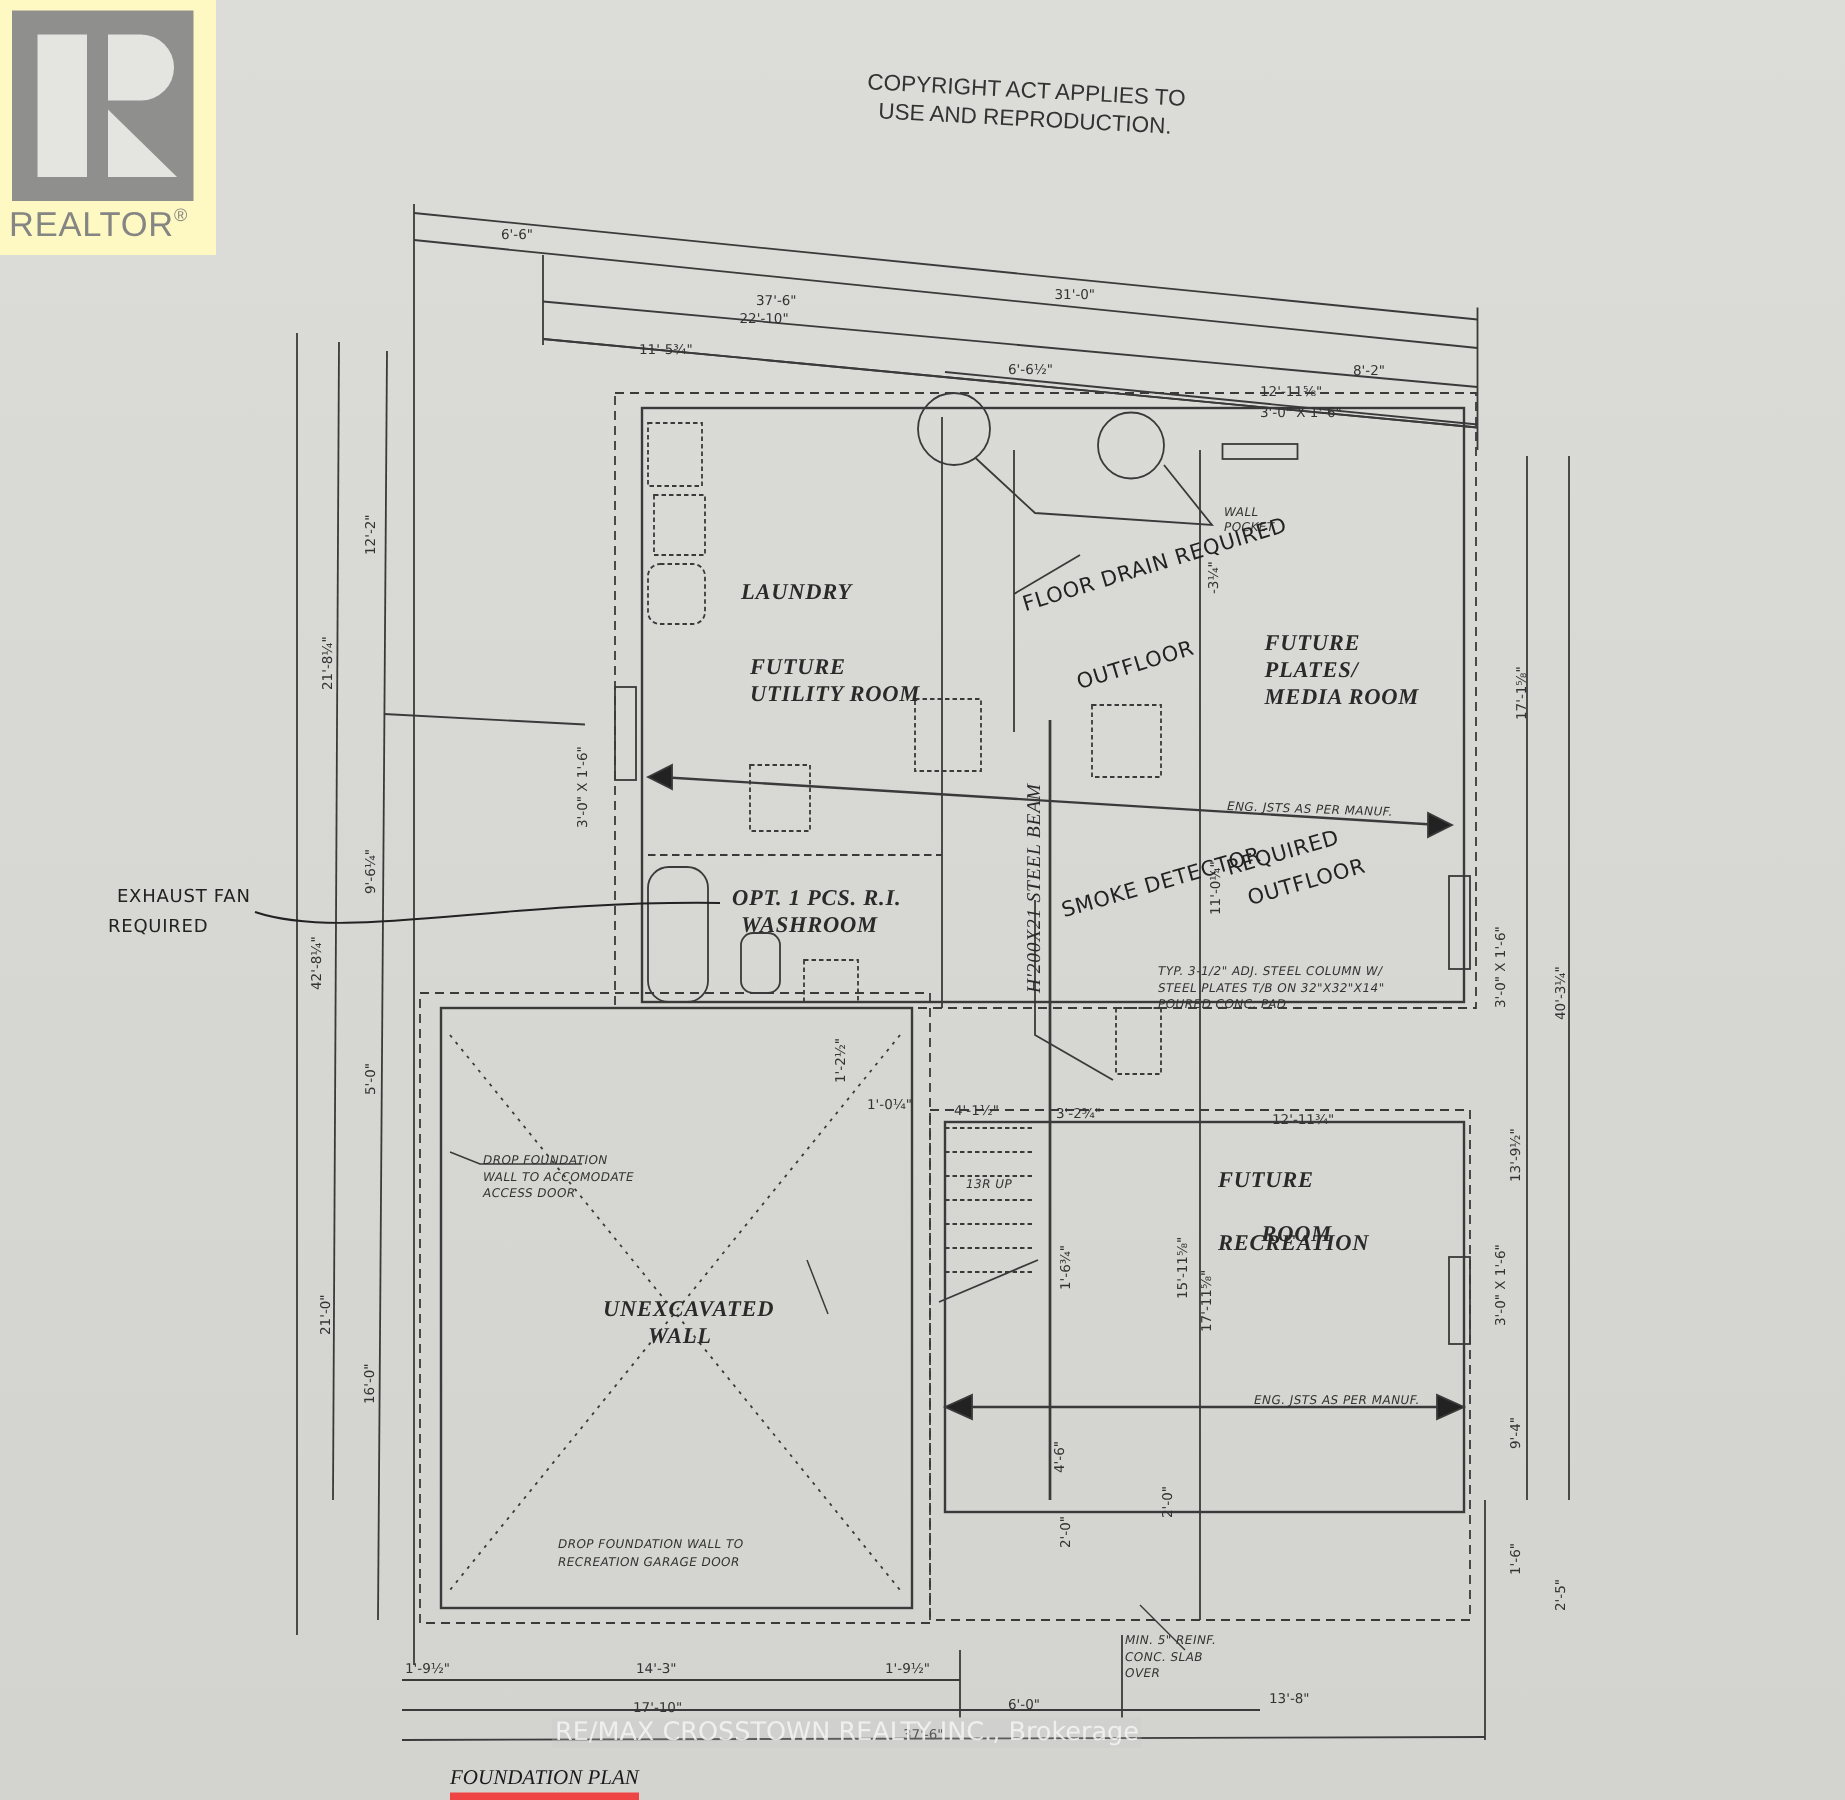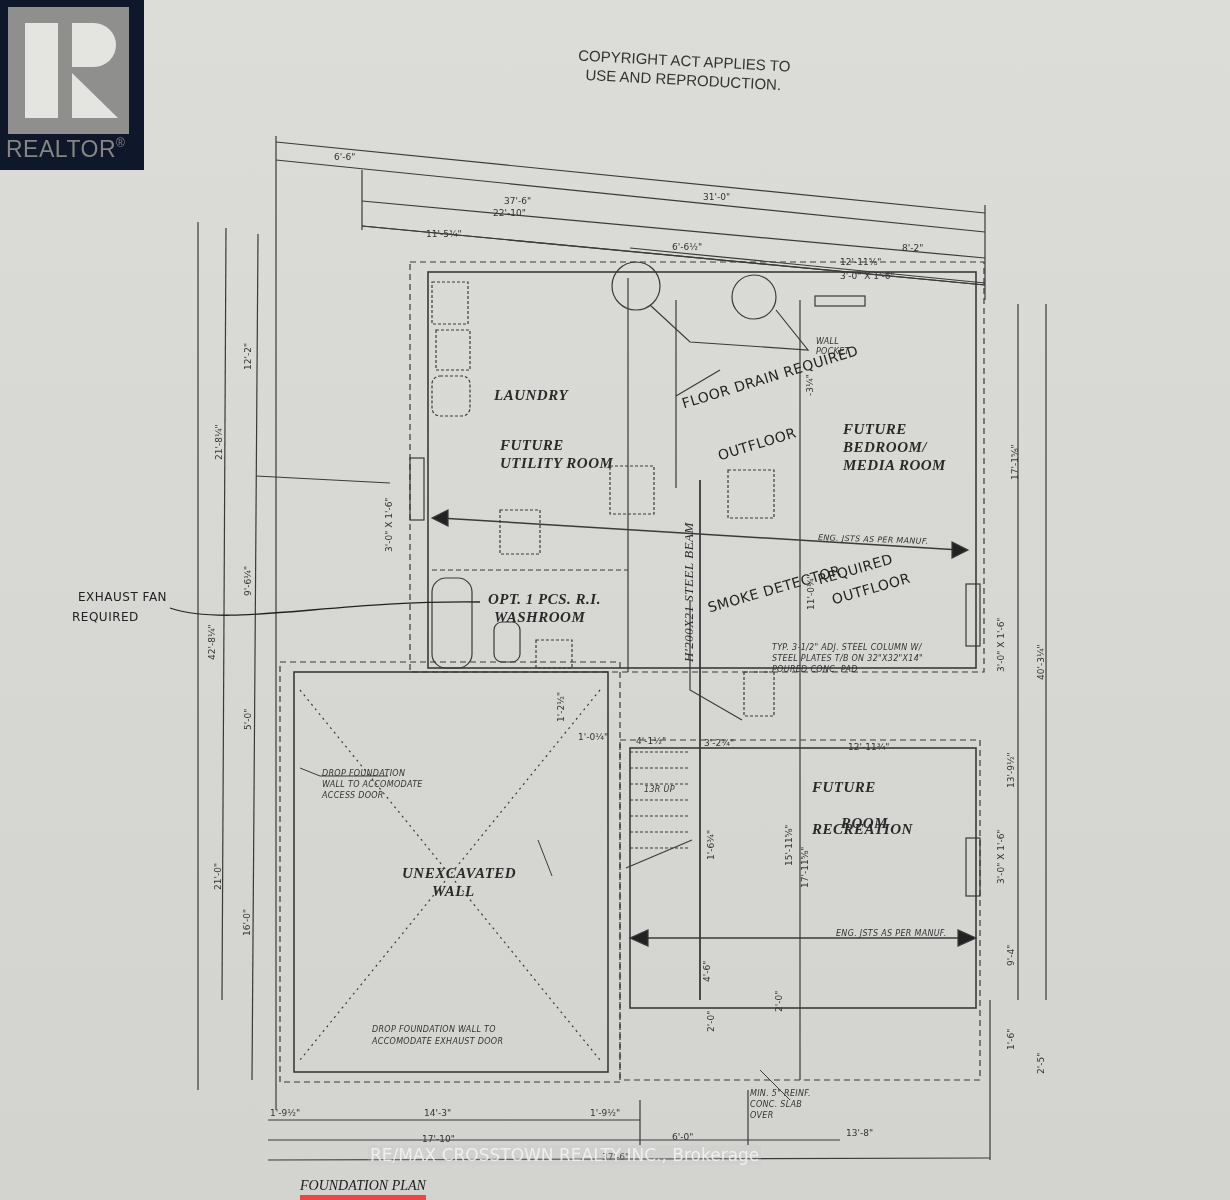--- a/index.html
+++ b/index.html
@@ -8,21 +8,21 @@
       background: #d9d9d6;
       font-family: "Liberation Sans", sans-serif;
       position: relative;
     }
     .paper {
       position: absolute; left: 0; top: 0; width: 1230px; height: 1200px;
       background: linear-gradient(180deg, #dcdcd9 0%, #d6d6d3 60%, #d3d3d0 100%);
     }
     .logo {
       position: absolute; left: 0; top: 0; width: 144px; height: 170px;
-      background: #0f172a;
+      background: #fef9c3;
     }
     .logo .box {
       position: absolute; left: 8px; top: 7px; width: 121px; height: 127px;
       background: #8f8f8d;
     }
     .logo .word {
       position: absolute; left: 6px; top: 136px; font-size: 23px; color: #858583;
       letter-spacing: 0.5px; font-family: "Liberation Sans", sans-serif;
     }
     .logo .reg { font-size: 12px; vertical-align: top; }
@@ -162,21 +162,21 @@
     <line x1="990" y1="1000" x2="990" y2="1160"></line>
 
     <path d="M170 608 C 230 628, 330 600, 480 602" stroke="#222" stroke-width="1.3"></path>
   </g>
 </svg>
 
 <div class="lbl" style="left:494px;top:386px;text-align:center;">LAUNDRY</div>
 <div class="lbl" style="left:500px;top:436px;">FUTURE</div>
 <div class="lbl" style="left:500px;top:454px;">UTILITY ROOM</div>
 <div class="lbl" style="left:843px;top:420px;">FUTURE</div>
-<div class="lbl" style="left:843px;top:438px;">BEDROOM/</div>
+<div class="lbl" style="left:843px;top:438px;">PLATES/</div>
 <div class="lbl" style="left:843px;top:456px;">MEDIA ROOM</div>
 <div class="lbl" style="left:488px;top:590px;">OPT. 1 PCS. R.I.</div>
 <div class="lbl" style="left:494px;top:608px;">WASHROOM</div>
 <div class="lbl" style="left:812px;top:778px;">FUTURE</div>
 <div class="lbl" style="left:812px;top:820px;">RECREATION</div>
 <div class="lbl" style="left:812px;top:814px;margin-left:29px;">ROOM</div>
 <div class="lbl" style="left:402px;top:864px;">UNEXCAVATED</div>
 <div class="lbl" style="left:432px;top:882px;">WALL</div>
 
 <div class="dim" style="left:334px;top:152px;">6'-6"</div>
@@ -236,21 +236,21 @@
 <div class="note" style="left:836px;top:928px;">ENG. JSTS AS PER MANUF.</div>
 <div class="lbl vdim" style="left:680px;top:662px;font-size:13px;font-weight:normal;">H'200X21 STEEL BEAM</div>
 <div class="note" style="left:772px;top:642px;">TYP. 3-1/2" ADJ. STEEL COLUMN W/</div>
 <div class="note" style="left:772px;top:653px;">STEEL PLATES T/B ON 32"X32"X14"</div>
 <div class="note" style="left:772px;top:664px;text-align:right;">POURED CONC. PAD</div>
 <div class="note" style="left:644px;top:784px;">13R UP</div>
 <div class="note" style="left:322px;top:768px;">DROP FOUNDATION</div>
 <div class="note" style="left:322px;top:779px;">WALL TO ACCOMODATE</div>
 <div class="note" style="left:322px;top:790px;">ACCESS DOOR</div>
 <div class="note" style="left:372px;top:1024px;">DROP FOUNDATION WALL TO</div>
-<div class="note" style="left:372px;top:1036px;">ACCOMODATE EXHAUST DOOR</div>
+<div class="note" style="left:372px;top:1036px;">RECREATION GARAGE DOOR</div>
 <div class="note" style="left:750px;top:1088px;">MIN. 5" REINF.</div>
 <div class="note" style="left:750px;top:1099px;">CONC. SLAB</div>
 <div class="note" style="left:750px;top:1110px;">OVER</div>
 
 <div class="hand" style="left:680px;top:396px;transform:rotate(-17deg);transform-origin:left top;">FLOOR DRAIN REQUIRED</div>
 <div class="hand" style="left:716px;top:448px;transform:rotate(-17deg);transform-origin:left top;">OUTFLOOR</div>
 <div class="hand" style="left:706px;top:600px;transform:rotate(-16deg);transform-origin:left top;">SMOKE DETECTOR</div>
 <div class="hand" style="left:816px;top:572px;transform:rotate(-16deg);transform-origin:left top;">REQUIRED</div>
 <div class="hand" style="left:830px;top:592px;transform:rotate(-16deg);transform-origin:left top;">OUTFLOOR</div>
 <div class="hand" style="left:78px;top:590px;font-size:12px;">EXHAUST FAN</div>

